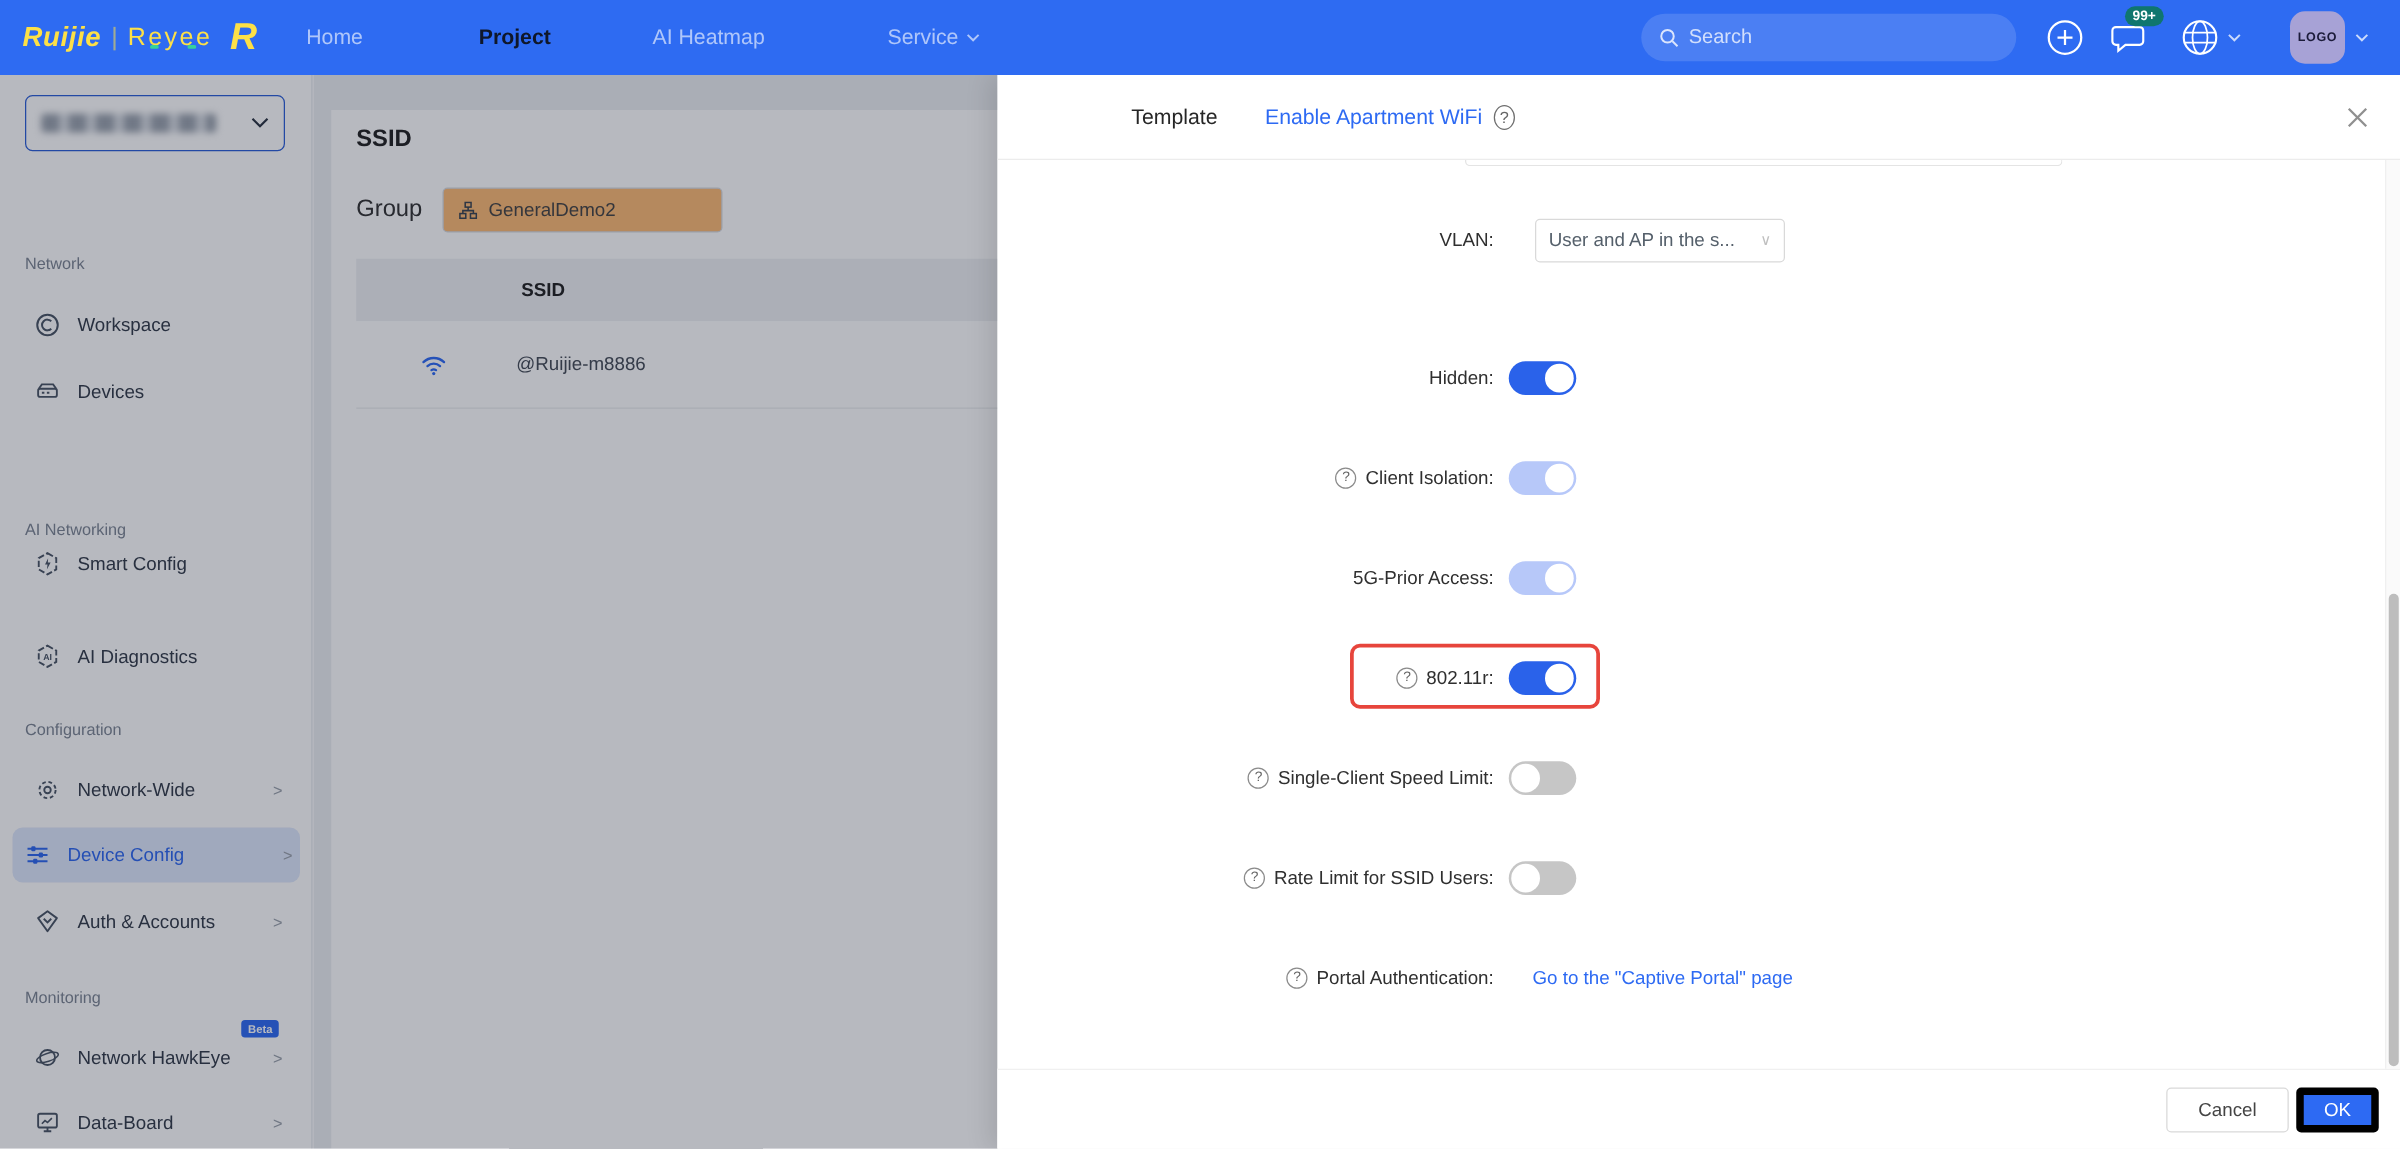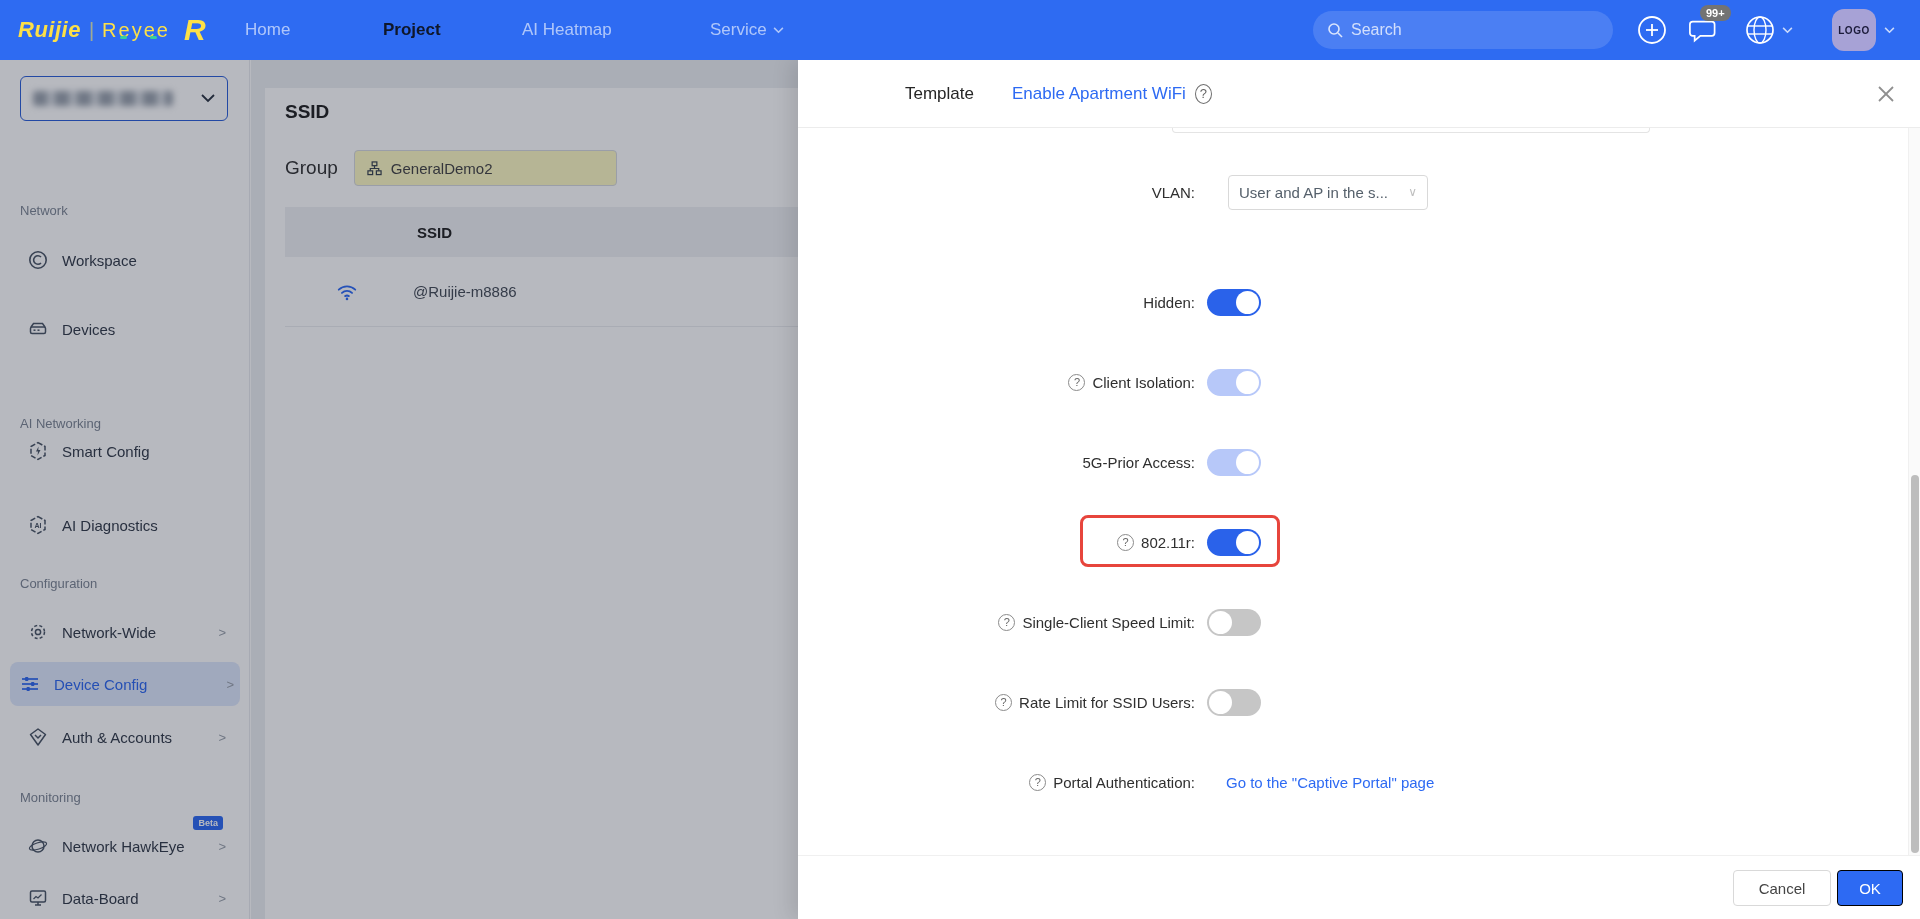--- a/index.html
+++ b/index.html
@@ -17,21 +17,21 @@
   .nav-item { position:absolute; top:0; height:60px; display:flex; align-items:center; gap:6px;
               color:rgba(255,255,255,.62); font-size:17px; cursor:pointer; }
   .nav-item.active { color:#0f172a; font-weight:700; }
   .nav-chevron { width:11px; height:7px; }
   .searchbox { position:absolute; left:1313px; top:11px; width:300px; height:38px; border-radius:19px;
                background:rgba(255,255,255,.14); display:flex; align-items:center; padding:0 14px; gap:8px; }
   .searchbox input { background:transparent; border:none; outline:none; color:rgba(255,255,255,.92);
                      font-size:16px; width:230px; font-family:"Liberation Sans",sans-serif; }
   .searchbox input::placeholder { color:rgba(255,255,255,.75); }
   .nav-icon { position:absolute; top:0; height:60px; display:flex; align-items:center; cursor:pointer; }
-  .badge99 { position:absolute; left:1700px; top:5px; background:#737373; color:#fff; font-size:11px; font-weight:700;
+  .badge99 { position:absolute; left:1700px; top:5px; background:#0f766e; color:#fff; font-size:11px; font-weight:700;
              padding:2px 6px; border-radius:9px; z-index:61; }
   .avatar { position:absolute; left:1832px; top:9px; width:44px; height:42px; border-radius:12px;
             background:#a7a2d6; display:flex; align-items:center; justify-content:center;
             color:#1b1b3a; font-weight:800; font-size:10px; letter-spacing:.5px; cursor:pointer; }
 
   
   .sidebar { position:absolute; left:0; top:60px; width:250px; height:859px; background:#fff;
              border-right:1px solid #e8eaee; z-index:10; }
   .tenant-select { position:absolute; left:20px; top:16px; width:208px; height:45px; border:1.5px solid #2c5fd8;
                    border-radius:6px; display:flex; align-items:center; justify-content:space-between;
@@ -47,21 +47,21 @@
   .side-item.active { left:10px; width:230px; height:44px; background:#dfe8fc; border-radius:8px; color:#2e68f0; }
   .beta-badge { position:absolute; right:26px; margin-top:-34px; background:#2e6bf2; color:#fff; font-size:9px;
                 font-weight:700; padding:2px 5px; border-radius:3px; }
 
   
   .main-bg { position:absolute; left:251px; top:60px; width:1669px; height:859px; background:#edeff2; z-index:5; }
   .card { position:absolute; left:265px; top:88px; width:1655px; height:831px; background:#fff; z-index:6; }
   .page-title { position:absolute; left:20px; top:13px; font-size:19px; font-weight:800; color:#222; }
   .group-row { position:absolute; left:20px; top:62px; display:flex; align-items:center; gap:16px; }
   .group-label { font-size:19px; color:#333; }
-  .group-box { width:263px; height:36px; border:1px solid #d6d9de; border-radius:4px; background:#fef9c3;
+  .group-box { width:224px; height:36px; border:1px solid #d6d9de; border-radius:4px; background:#fdba74;
                display:flex; align-items:center; gap:9px; padding:0 12px; font-size:15px; color:#444; cursor:pointer; }
   .tbl-head { position:absolute; left:20px; top:119px; right:0; height:50px; background:#f0f1f4;
               display:flex; align-items:center; }
   .tbl-head .h { margin-left:132px; font-size:15px; font-weight:700; color:#222; }
   .tbl-row { position:absolute; left:20px; top:169px; right:0; height:70px; background:#fff;
              border-bottom:1px solid #ebedf0; display:flex; align-items:center; cursor:pointer; }
   .tbl-row .wifi { margin-left:51px; }
   .tbl-row .cell { margin-left:55px; font-size:15px; color:#454c57; }
 
   
@@ -98,21 +98,21 @@
              border:3px solid #e7453c; border-radius:8px; pointer-events:none; }
 
   .v-scroll { position:absolute; right:0; top:68px; bottom:64px; width:12px; background:#fafafa;
               border-left:1px solid #f0f0f0; }
   .v-thumb { position:absolute; left:2px; top:347px; width:8px; height:378px; background:#bdbdbd; border-radius:4px; cursor:pointer; }
 
   .drawer-footer { position:absolute; left:0; bottom:0; width:100%; height:64px; border-top:1px solid #f0f0f0; background:#fff; }
   .btn { position:absolute; top:14px; height:36px; border-radius:4px; font-size:15px; cursor:pointer;
          font-family:"Liberation Sans",sans-serif; display:flex; align-items:center; justify-content:center; }
   .btn-cancel { right:89px; width:98px; background:#fff; border:1px solid #d9d9d9; color:#444; }
-  .btn-ok { right:17px; width:66px; background:#2d6af3; border:1px solid #000000; color:#fff; }
+  .btn-ok { right:17px; width:66px; background:#2d6af3; border:6px solid #000000; color:#fff; }
 </style>
 </head>
 <body>
 
 <div class="stage">
 
   <div class="navbar">
     <div class="brand">
       <span class="brand-main">Ruijie</span>
       <span class="brand-sep">|</span>
@@ -191,21 +191,21 @@
 
     <div class="side-section" style="top:143px">Network</div>
 
     <div class="side-item" style="top:180px">
       <svg class="ico" viewBox="0 0 20 20">
         <circle cx="10" cy="10" r="8.2" fill="none" stroke="#4a5565" stroke-width="1.6"></circle>
         <path d="M13 7 a4.3 4.3 0 1 0 0 6" fill="none" stroke="#4a5565" stroke-width="1.6"></path>
       </svg>
       <span class="lbl">Workspace</span>
     </div>
-    <div class="side-item" style="top:249px">
+    <div class="side-item" style="top:233px">
       <svg class="ico" viewBox="0 0 20 20">
         <path d="M3 8 l2.5-3.5 h9 L17 8" fill="none" stroke="#4a5565" stroke-width="1.5"></path>
         <rect x="2.5" y="8" width="15" height="6.5" rx="1.5" fill="none" stroke="#4a5565" stroke-width="1.5"></rect>
         <line x1="5.5" y1="11.2" x2="7.5" y2="11.2" stroke="#4a5565" stroke-width="1.5"></line>
         <line x1="9.5" y1="11.2" x2="11.5" y2="11.2" stroke="#4a5565" stroke-width="1.5"></line>
       </svg>
       <span class="lbl">Devices</span>
     </div>
 
     <div class="side-section" style="top:356px">AI Networking</div>

